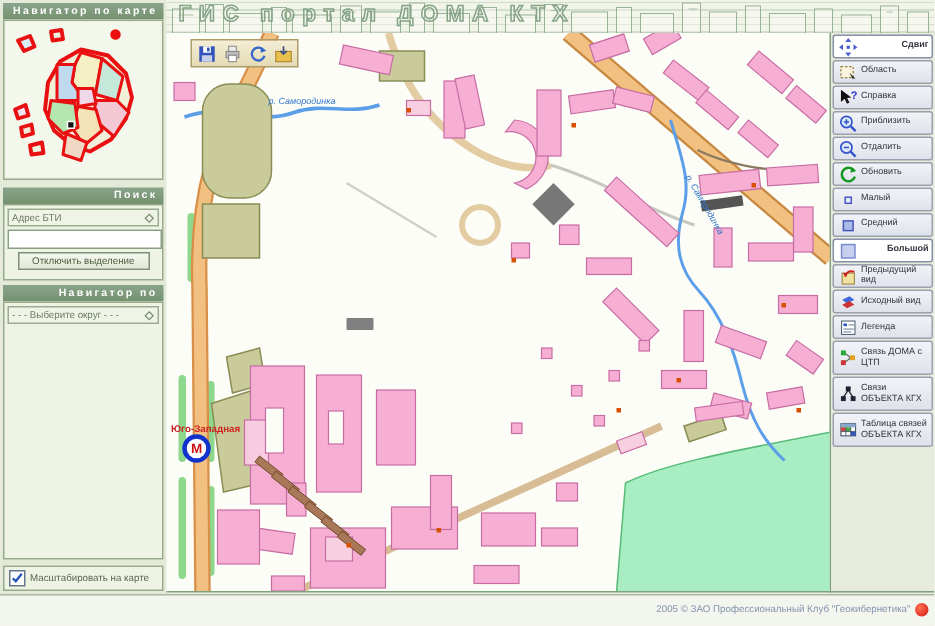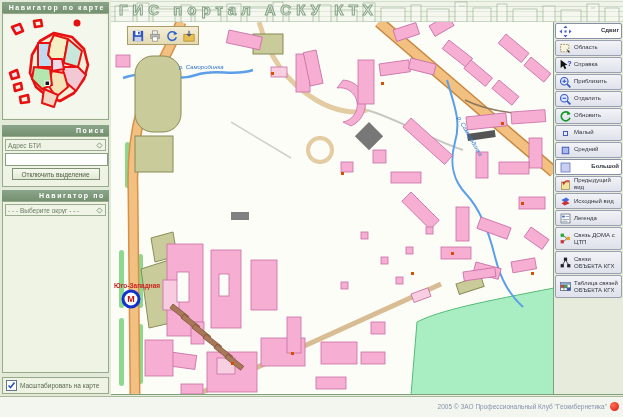--- a/index.html
+++ b/index.html
@@ -131,21 +131,21 @@
         <rect x="494" y="8" width="14" height="14"></rect>
     </g>
     <g stroke="#8FAC8C" stroke-width=".5">
       <line x1="8" y1="10" x2="18" y2="10"></line>
         <line x1="120" y1="8" x2="126" y2="8"></line>
       <line x1="256" y1="7" x2="260" y2="7"></line>
         <line x1="348" y1="6" x2="354" y2="6"></line>
         <line x1="480" y1="8" x2="484" y2="8"></line>
     </g>
   </svg>
-  <div class="title">ГИС портал АСКУ КТХ</div>
+  <div class="title">ГИС портал ДОМА КТХ</div>
 </div>
 
 <div class="left-panel">
 
   <div class="sec-header" style="top:2px">Навигатор по карте</div>
 
   <div class="sec-box minimap-box">
     <svg viewBox="0 0 103 103">
       <g stroke="#E81010" stroke-width="2.6" stroke-linejoin="round">
         <polygon points="8,12 16,9 19,16 12,19" fill="#D8EEF8"></polygon>

